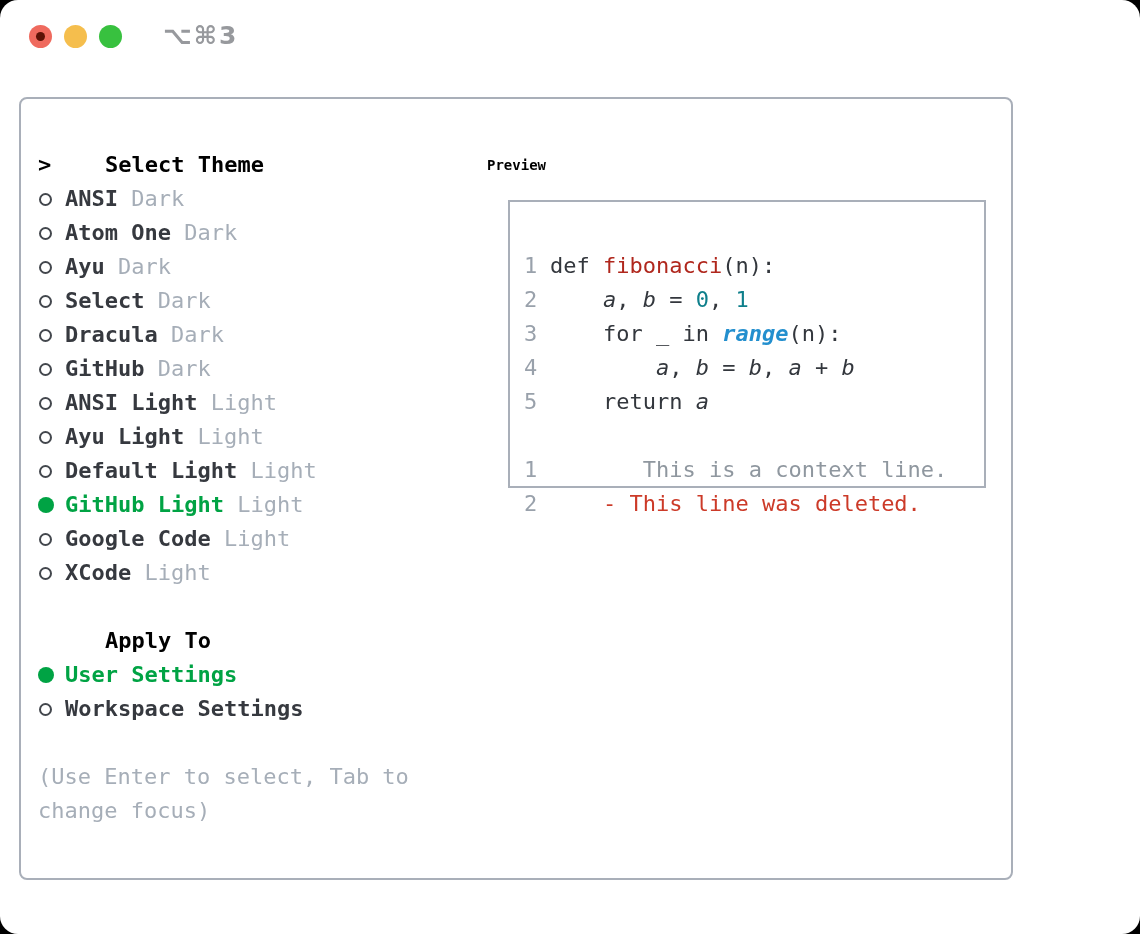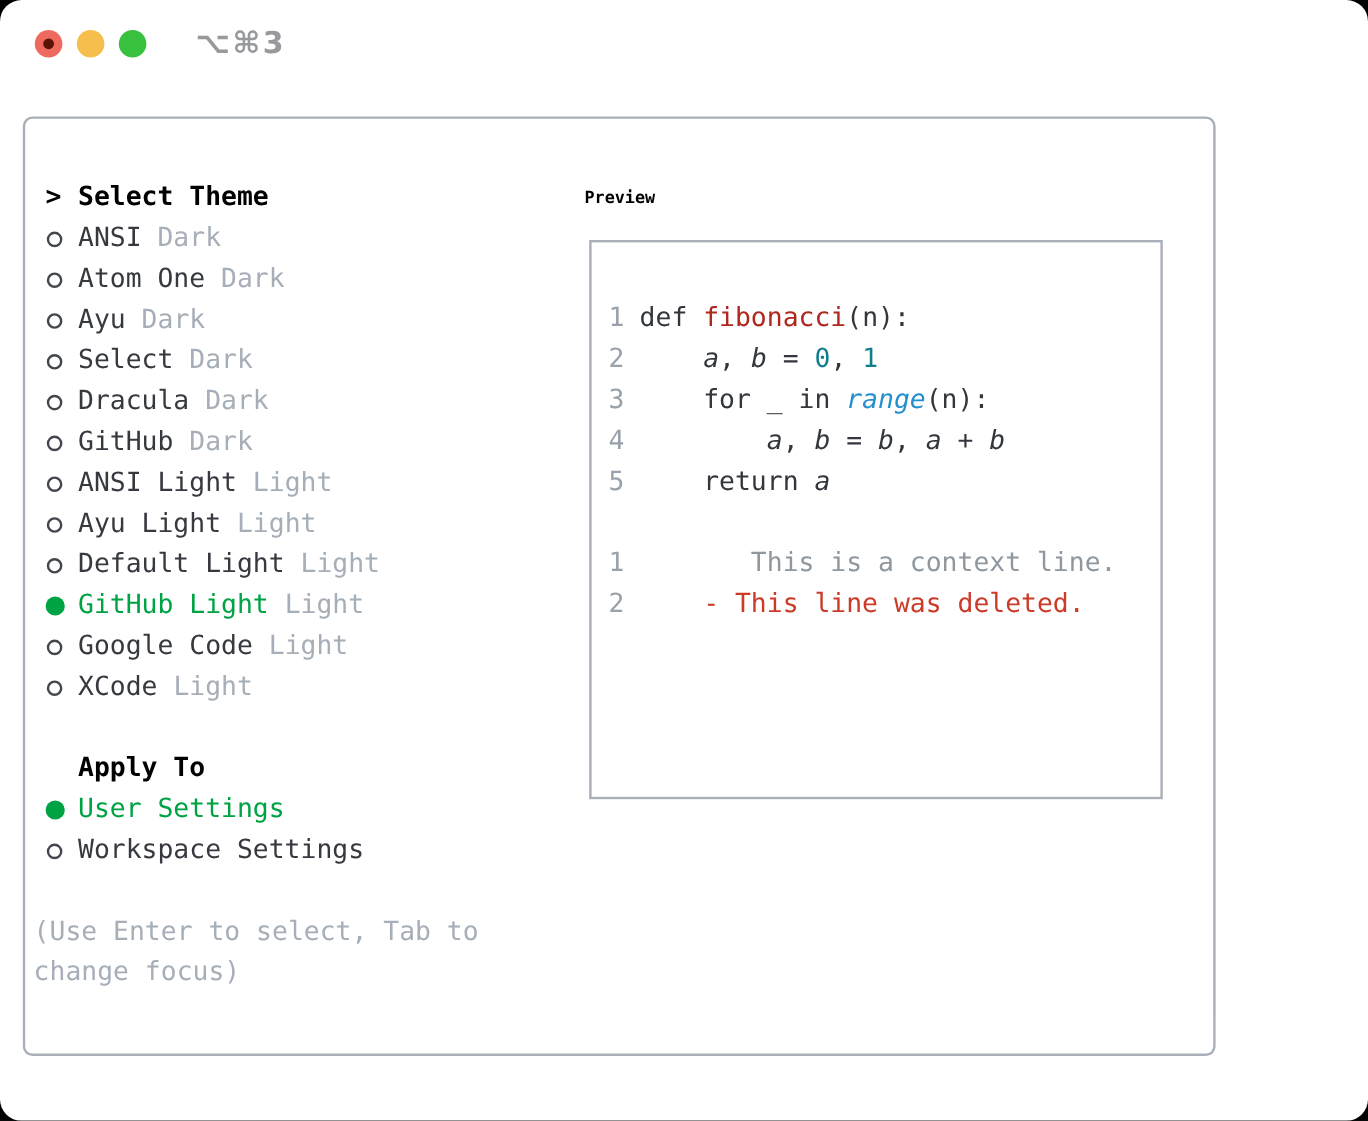--- a/index.html
+++ b/index.html
@@ -18,40 +18,40 @@
   
   .panel{position:absolute;left:19px;top:97px;width:994px;height:783px;
          border:2px solid var(--border);border-radius:8px;box-sizing:border-box;background:#fff;}
 
   .row{display:flex;height:34px;line-height:34px;font-size:22px;white-space:pre;}
   .bullet{flex:0 0 27px;width:27px;position:relative;}
   .ring{position:absolute;left:1px;top:11px;width:9px;height:9px;
         border:2.5px solid var(--ring);border-radius:50%;}
   .ring.sel{left:0;top:9px;width:16px;height:16px;border:none;background:var(--green);}
   .caret{color:#000;font-weight:bold;}
-  .hdr{font-weight:bold;color:#000;}
-  .nm{color:var(--item);}
+  .hdr{font-weight:bold;color:#000;margin-left:40px;}
+  .nm{color:var(--item);font-weight:bold;}
   .nm.sel{color:var(--green);}
   .sfx{color:var(--muted);}
 
   #theme-list{position:absolute;left:17px;top:49px;}
   #apply{position:absolute;left:17px;top:525px;text-align:right;}
-  .help{position:absolute;left:7px;top:661px;width:436px;font-size:22px;line-height:34px;color:var(--muted);}
+  .help{position:absolute;left:17px;top:661px;width:436px;font-size:22px;line-height:34px;color:var(--muted);}
 
   .pv-label{position:absolute;left:466px;top:49px;height:34px;line-height:34px;font-size:14px;font-weight:bold;color:#000;}
-  .pv-box{position:absolute;left:470px;top:101px;width:478px;height:466px;box-sizing:border-box;
+  .pv-box{position:absolute;left:487px;top:101px;width:478px;height:288px;box-sizing:border-box;
           border:2px solid var(--border);padding:47px 0 0 14px;background:#fff;}
   .cl{height:34px;line-height:34px;font-size:22px;white-space:pre;}
   .ln{display:inline-block;width:14px;margin-right:12px;color:var(--lnum);}
 
   .sg-code{color:var(--code);}
   .sg-func{color:var(--func);}
   .sg-var{color:var(--code);font-style:italic;}
   .sg-num{color:var(--numlit);}
-  .sg-builtin{color:var(--builtin);font-style:italic;}
+  .sg-builtin{color:var(--builtin);font-style:italic;font-weight:bold;}
   .sg-context{color:var(--ctx);}
   .sg-deleted{color:var(--del);}
   .sg-added{color:var(--add);}
 </style>
 </head>
 <body>
 
 <div class="window">
 
   <div>

